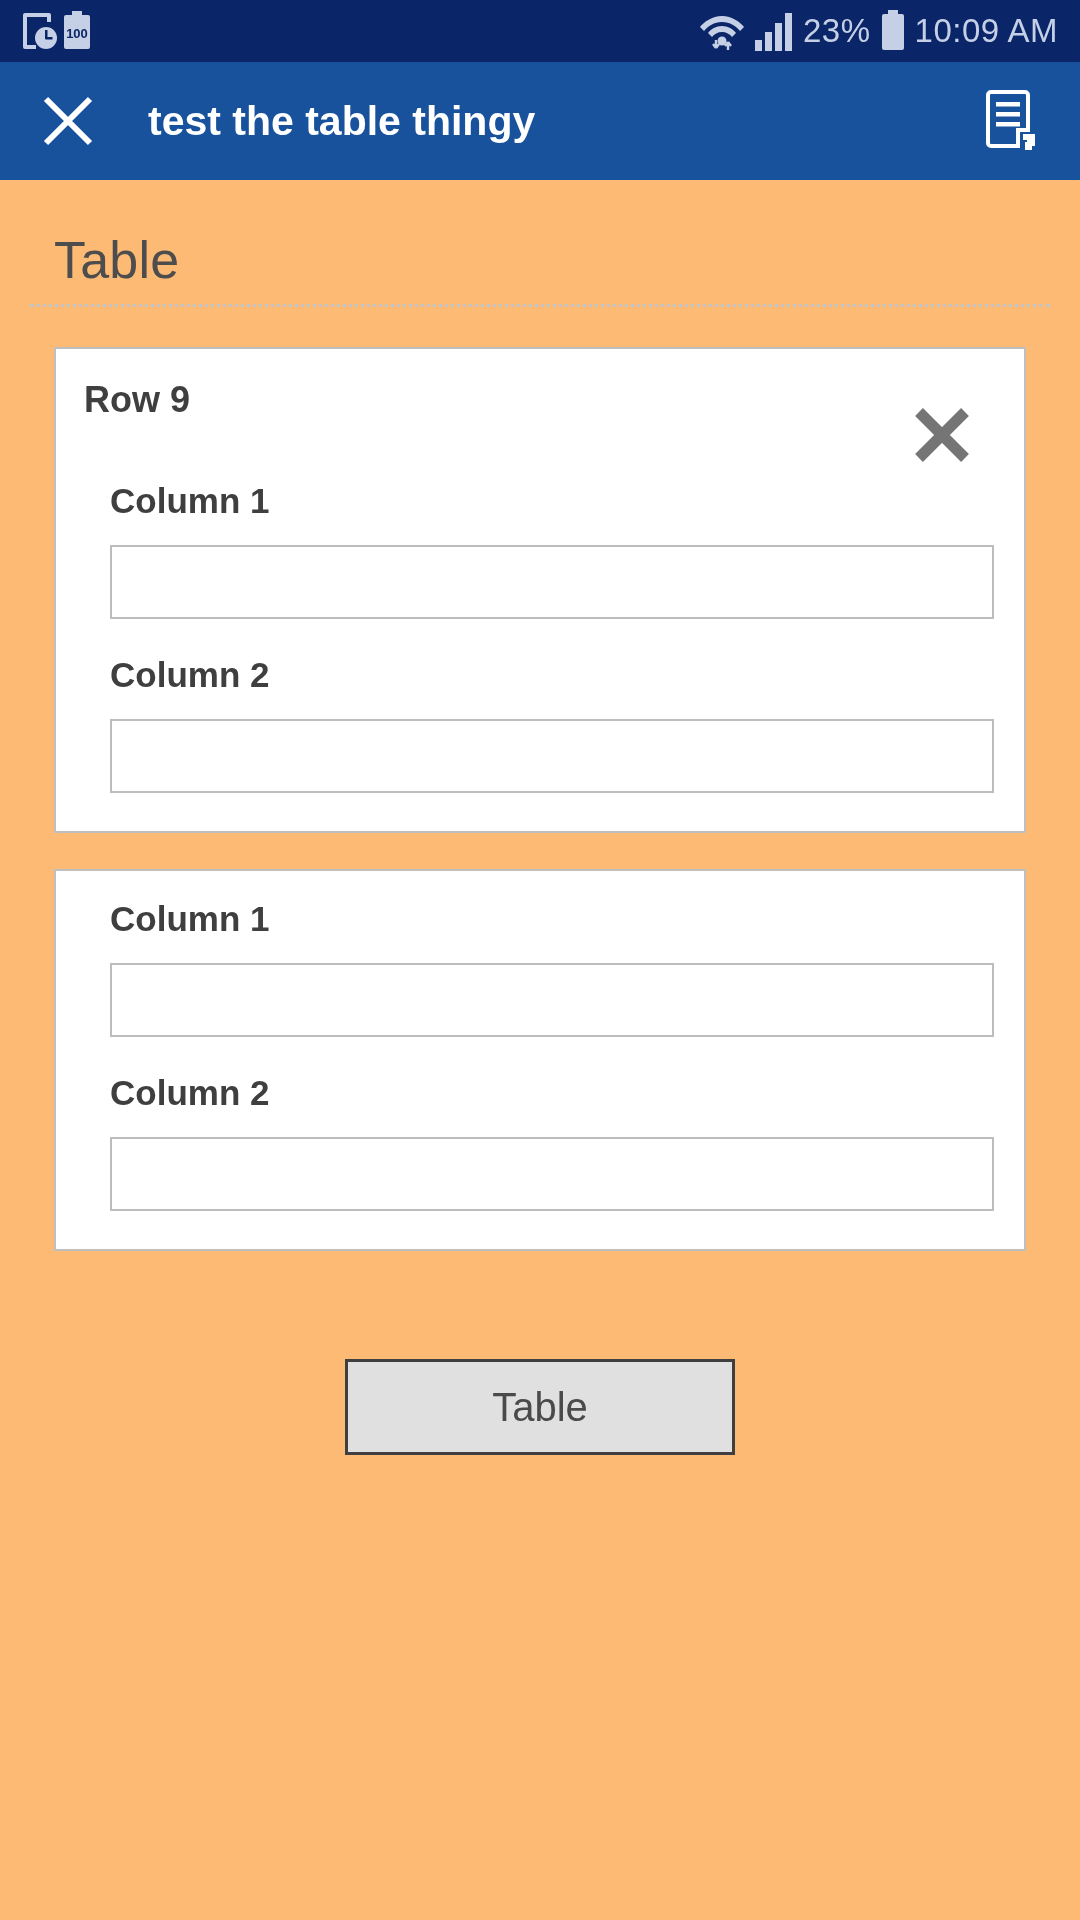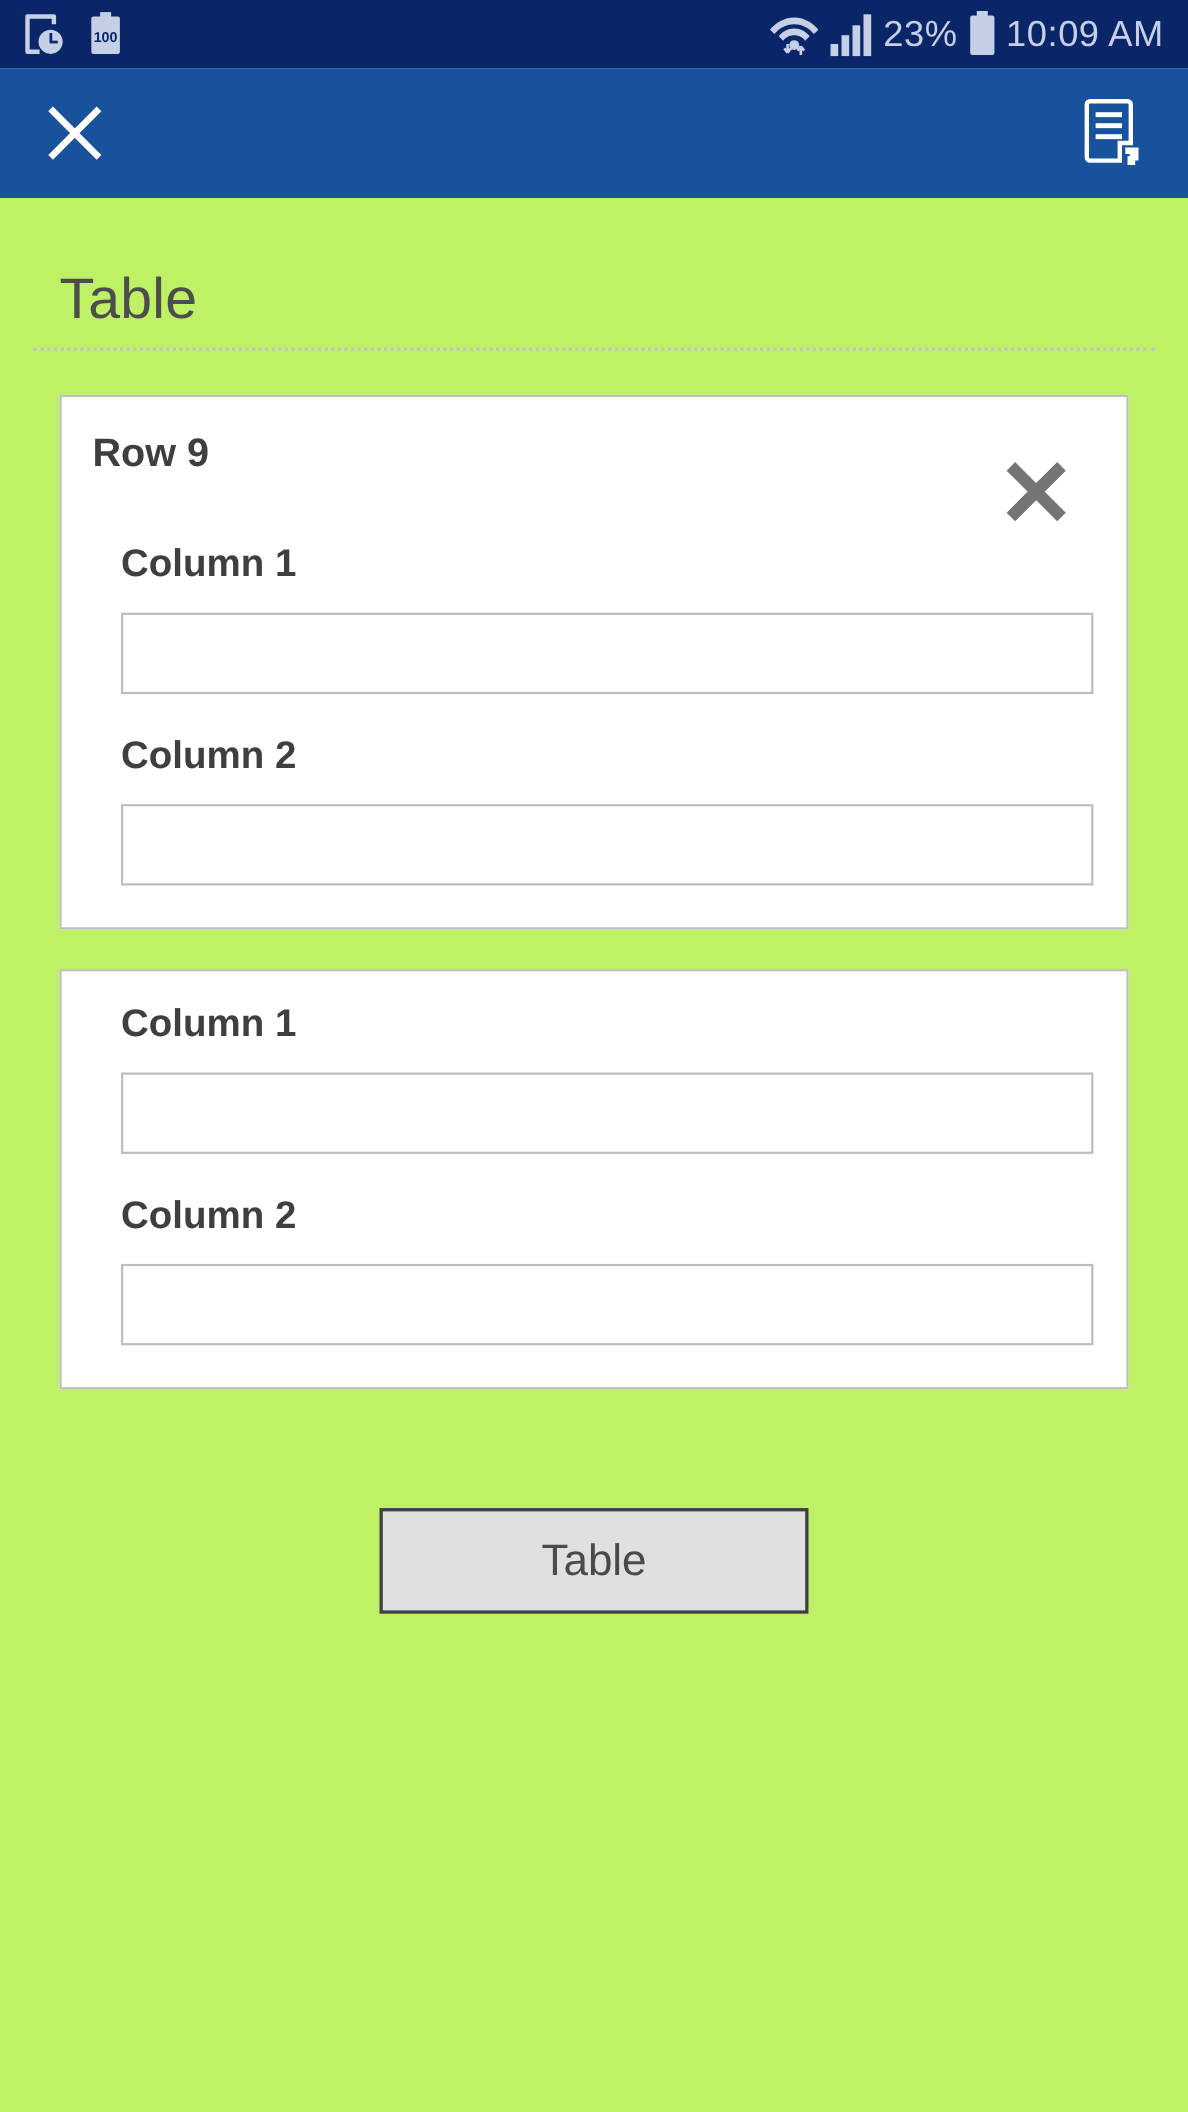--- a/index.html
+++ b/index.html
@@ -14,21 +14,21 @@
 
   
   .status-bar {
     height: 62px;
     background: #0a2568;
     display: flex;
     align-items: center;
     padding: 0 22px;
     color: #c9d3e8;
   }
-  .status-left { display: flex; align-items: flex-start; gap: 23px; }
+  .status-left { display: flex; align-items: flex-start; gap: 4px; }
   .status-right {
     margin-left: auto;
     display: flex;
     align-items: center;
     gap: 9px;
   }
   .status-text {
     font-size: 33px;
     color: #c5d0e6;
     letter-spacing: 0.5px;
@@ -58,22 +58,22 @@
   }
   .appbar-action {
     margin-left: auto;
     width: 78px; height: 78px;
     display: flex; align-items: center; justify-content: center;
     flex: none;
   }
 
   
   .content {
-    padding: 12px 28px;
-    background: #bef264;
+    padding: 0 28px;
+    background: #fdba74;
     height: calc(1920px - 62px - 118px);
     position: relative;
   }
   .section-title {
     font-size: 52px;
     color: #4d4d4d;
     font-weight: 400;
     padding: 50px 0 14px 26px;
     letter-spacing: 0.2px;
   }
@@ -210,20 +210,21 @@
     <span class="status-text">10:09 AM</span>
   </div>
 </div>
 
 <div class="app-bar">
   <div class="appbar-close">
     <svg width="56" height="56" viewBox="0 0 56 56">
       <path d="M6 6 L50 50 M50 6 L6 50" stroke="#ffffff" stroke-width="6" stroke-linecap="butt"></path>
     </svg>
   </div>
+  <div class="app-title">test the table thingy</div>
   <div class="appbar-action">
     <svg width="56" height="62" viewBox="0 0 56 62">
       <path d="M6 2 H40 A3 3 0 0 1 43 5 V40 H33 V56 H6 A3 3 0 0 1 3 53 V5 A3 3 0 0 1 6 2 Z" fill="none" stroke="#ffffff" stroke-width="4"></path>
       <rect x="11" y="12" width="24" height="4.5" fill="#ffffff"></rect>
       <rect x="11" y="22" width="24" height="4.5" fill="#ffffff"></rect>
       <rect x="11" y="32" width="24" height="4.5" fill="#ffffff"></rect>
       <path d="M38 44 h12 v12 h-8 v-6 h-4 z" fill="#ffffff"></path>
       <rect x="40" y="52" width="7" height="8" fill="#ffffff"></rect>
     </svg>
   </div>

